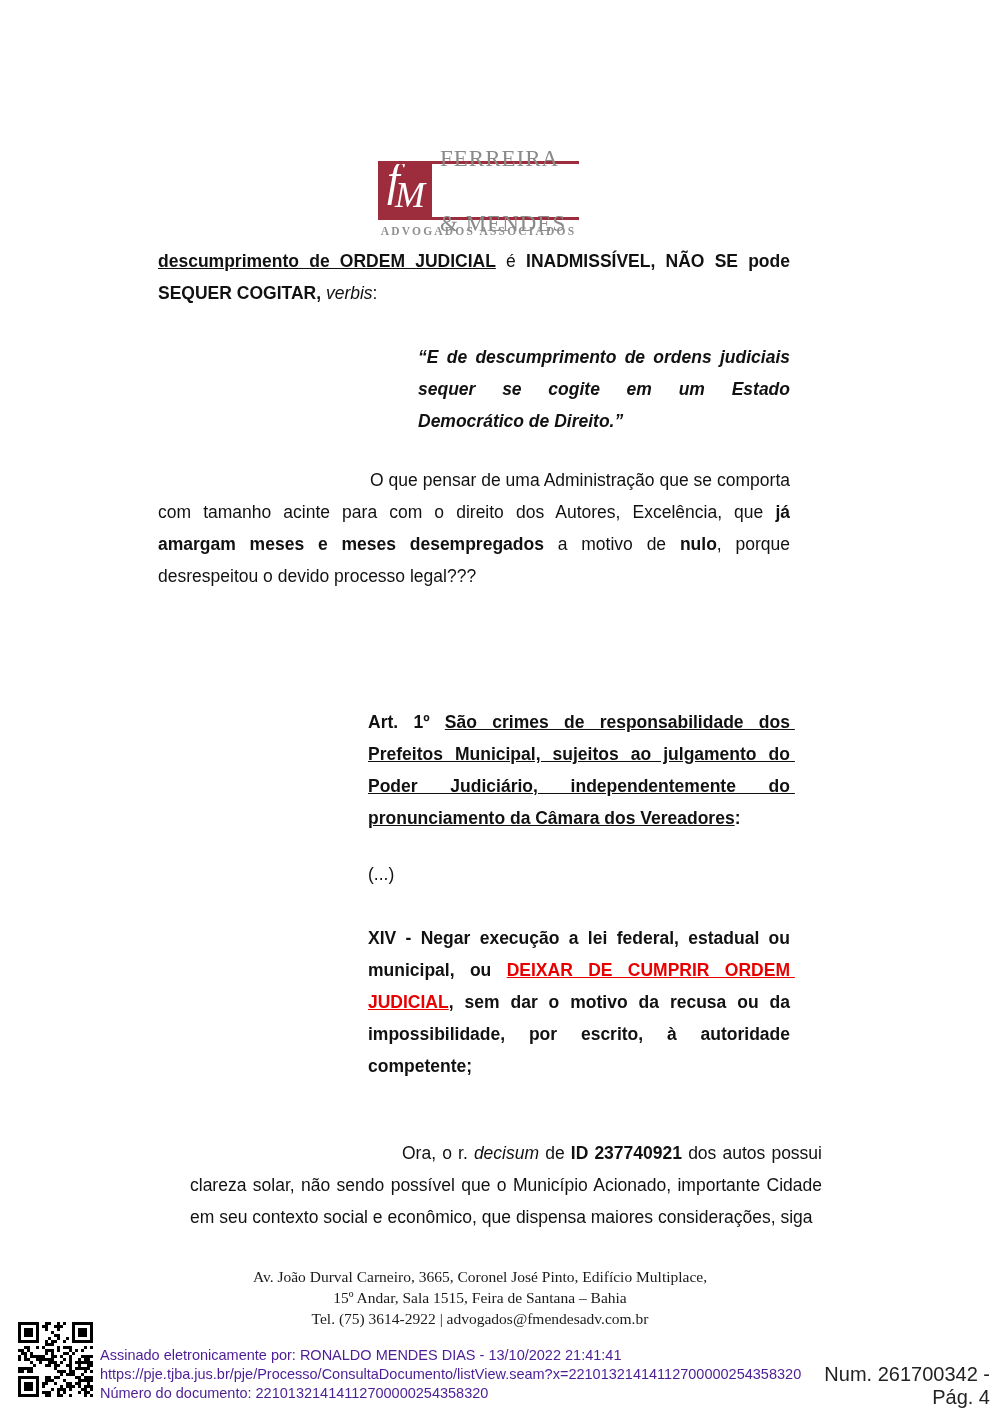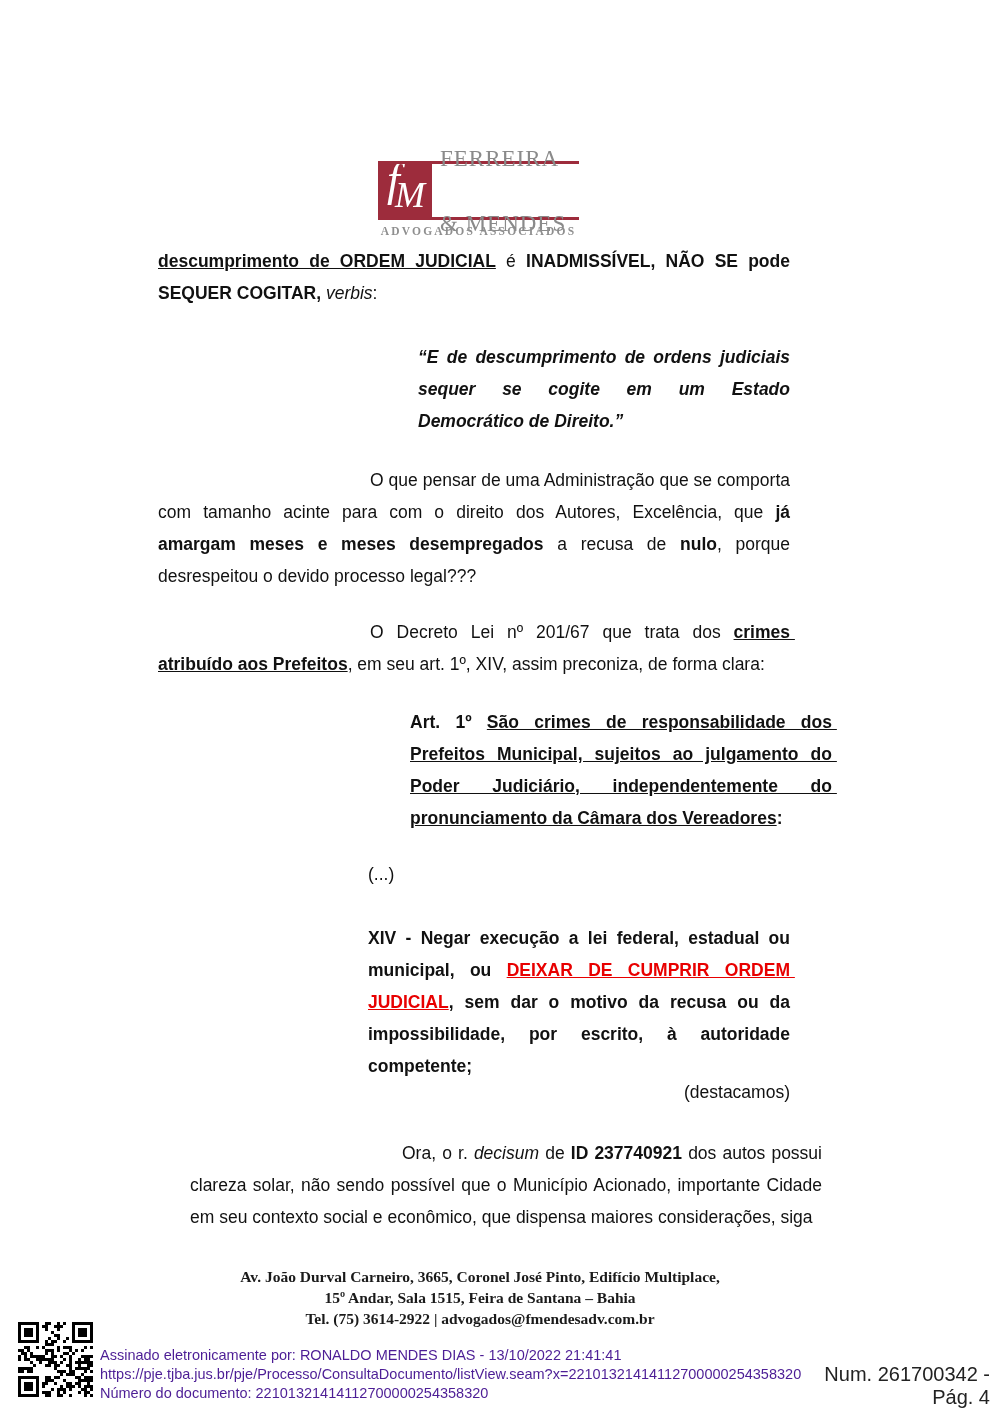--- a/index.html
+++ b/index.html
@@ -35,21 +35,21 @@
   .i{font-style:italic;}
   .u{text-decoration:underline;}
   .r{color:var(--red);}
   .p-main{left:158px;width:632px;}
   .indent{text-indent:212px;}
   .p-quote{left:418px;width:372px;}
   .p-art{left:368px;width:422px;}
   .right-al{text-align:right;}
   
   .address{position:absolute;left:10px;top:1266px;width:940px;text-align:center;
-    font-family:"Liberation Serif",serif;font-size:15.5px;line-height:21px;color:#1a1a1a;font-weight:bold;}
+    font-family:"Liberation Serif",serif;font-size:15.5px;line-height:21px;color:#1a1a1a;}
   .qr{position:absolute;left:18px;top:1322px;width:75px;height:75px;}
   .sig{position:absolute;left:100px;top:1346px;width:730px;
     font-size:14.5px;line-height:19px;color:#4c1d95;text-align:left;}
   .sig div{white-space:nowrap;}
   .pagenum{position:absolute;left:820px;top:1347px;width:170px;text-align:right;
     font-size:20px;color:#222;margin-top:16px;}
 </style>
 </head>
 <body>
 
@@ -68,31 +68,29 @@
       </div>
     </div>
     <div class="logo-line"></div>
     <div class="logo-sub">ADVOGADOS ASSOCIADOS</div>
   </div>
 
   <div class="blk p-main" style="top:245px;"><span class="b u">descumprimento de ORDEM JUDICIAL</span><span> é </span><span class="b">INADMISSÍVEL, NÃO SE pode SEQUER COGITAR,</span><span> </span><span class="i">verbis</span><span>:</span></div>
 
   <div class="blk p-quote" style="top:341px;"><span class="b i">“E de descumprimento de ordens judiciais sequer se cogite em um Estado Democrático de Direito.”</span></div>
 
-  <div class="blk p-main indent" style="top:464px;"><span>O que pensar de uma Administração que se comporta com tamanho acinte para com o direito dos Autores, Excelência, que </span><span class="b">já amargam meses e meses desempregados</span><span> a recusa de </span><span class="b">nulo</span><span>, porque desrespeitou o devido processo legal???</span></div>
-
-  <div class="blk p-main indent" style="top:616px;"><span>O Decreto Lei nº 201/67 que trata dos </span><span class="b u">crimes atribuído aos Prefeitos</span><span>, em seu art. 1º, XIV, assim preconiza, de forma clara:</span></div>
-
-  <div class="blk p-art" style="top:706px;margin-left:42px;"><span class="b">Art. 1º </span><span class="b u">São crimes de responsabilidade dos Prefeitos Municipal, sujeitos ao julgamento do Poder Judiciário, independentemente do pronunciamento da Câmara dos Vereadores</span><span class="b">:</span></div>
+  <div class="blk p-main indent" style="top:464px;"><span>O que pensar de uma Administração que se comporta com tamanho acinte para com o direito dos Autores, Excelência, que </span><span class="b">já amargam meses e meses desempregados</span><span> a motivo de </span><span class="b">nulo</span><span>, porque desrespeitou o devido processo legal???</span></div>
+
+
+  <div class="blk p-art" style="top:706px;"><span class="b">Art. 1º </span><span class="b u">São crimes de responsabilidade dos Prefeitos Municipal, sujeitos ao julgamento do Poder Judiciário, independentemente do pronunciamento da Câmara dos Vereadores</span><span class="b">:</span></div>
 
   <div class="blk p-art" style="top:858px;text-align:left;"><span>(...)</span></div>
 
   <div class="blk p-art" style="top:922px;"><span class="b">XIV - Negar execução a lei federal, estadual ou municipal, ou </span><span class="b u r">DEIXAR DE CUMPRIR ORDEM JUDICIAL</span><span class="b">, sem dar o motivo da recusa ou da impossibilidade, por escrito, à autoridade competente;</span></div>
 
-  <div class="blk p-art right-al" style="top:1076px;">(destacamos)</div>
 
   <div class="blk p-main indent" style="top:1137px;margin-left:32px;"><span>Ora, o r. </span><span class="i">decisum</span><span> de </span><span class="b">ID 237740921</span><span> dos autos possui clareza solar, não sendo possível que o Município Acionado, importante Cidade em seu contexto social e econômico, que dispensa maiores considerações, siga</span></div>
 
   <div class="address">
     <div>Av. João Durval Carneiro, 3665, Coronel José Pinto, Edifício Multiplace,</div>
     <div>15º Andar, Sala 1515, Feira de Santana – Bahia</div>
     <div>Tel. (75) 3614-2922 | advogados@fmendesadv.com.br</div>
   </div>
 
   <svg class="qr" viewBox="0 0 75 75">

